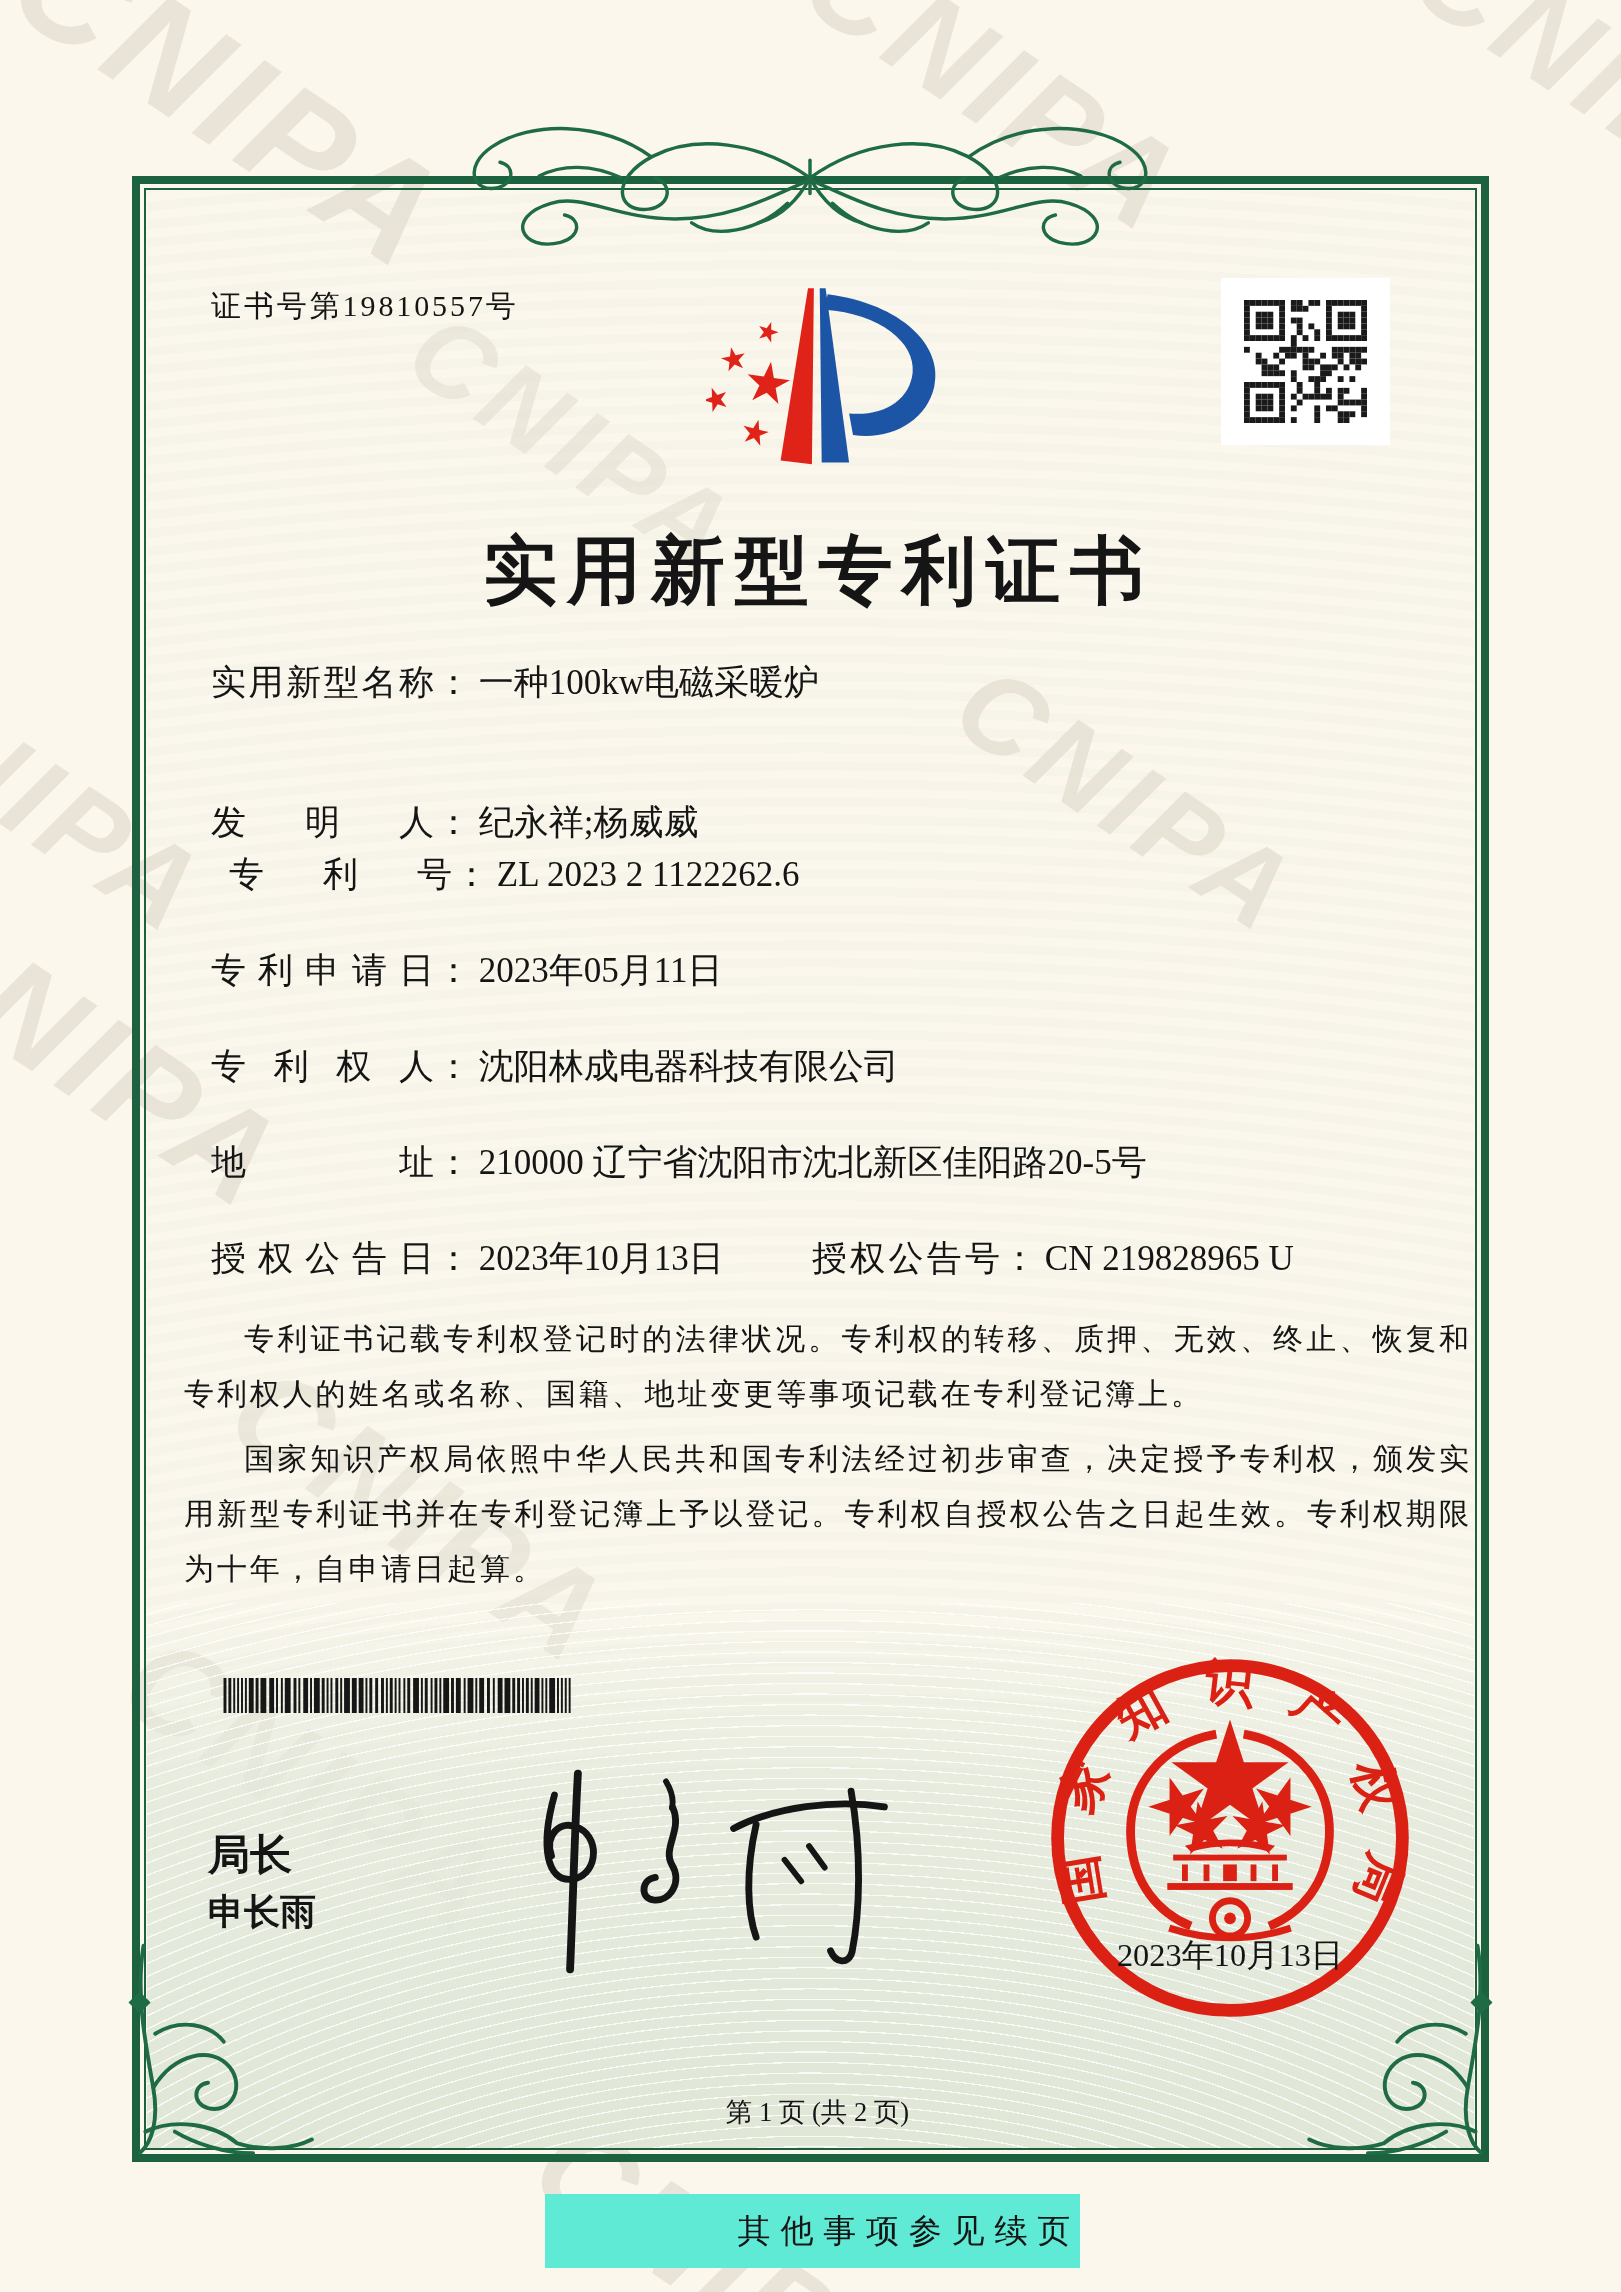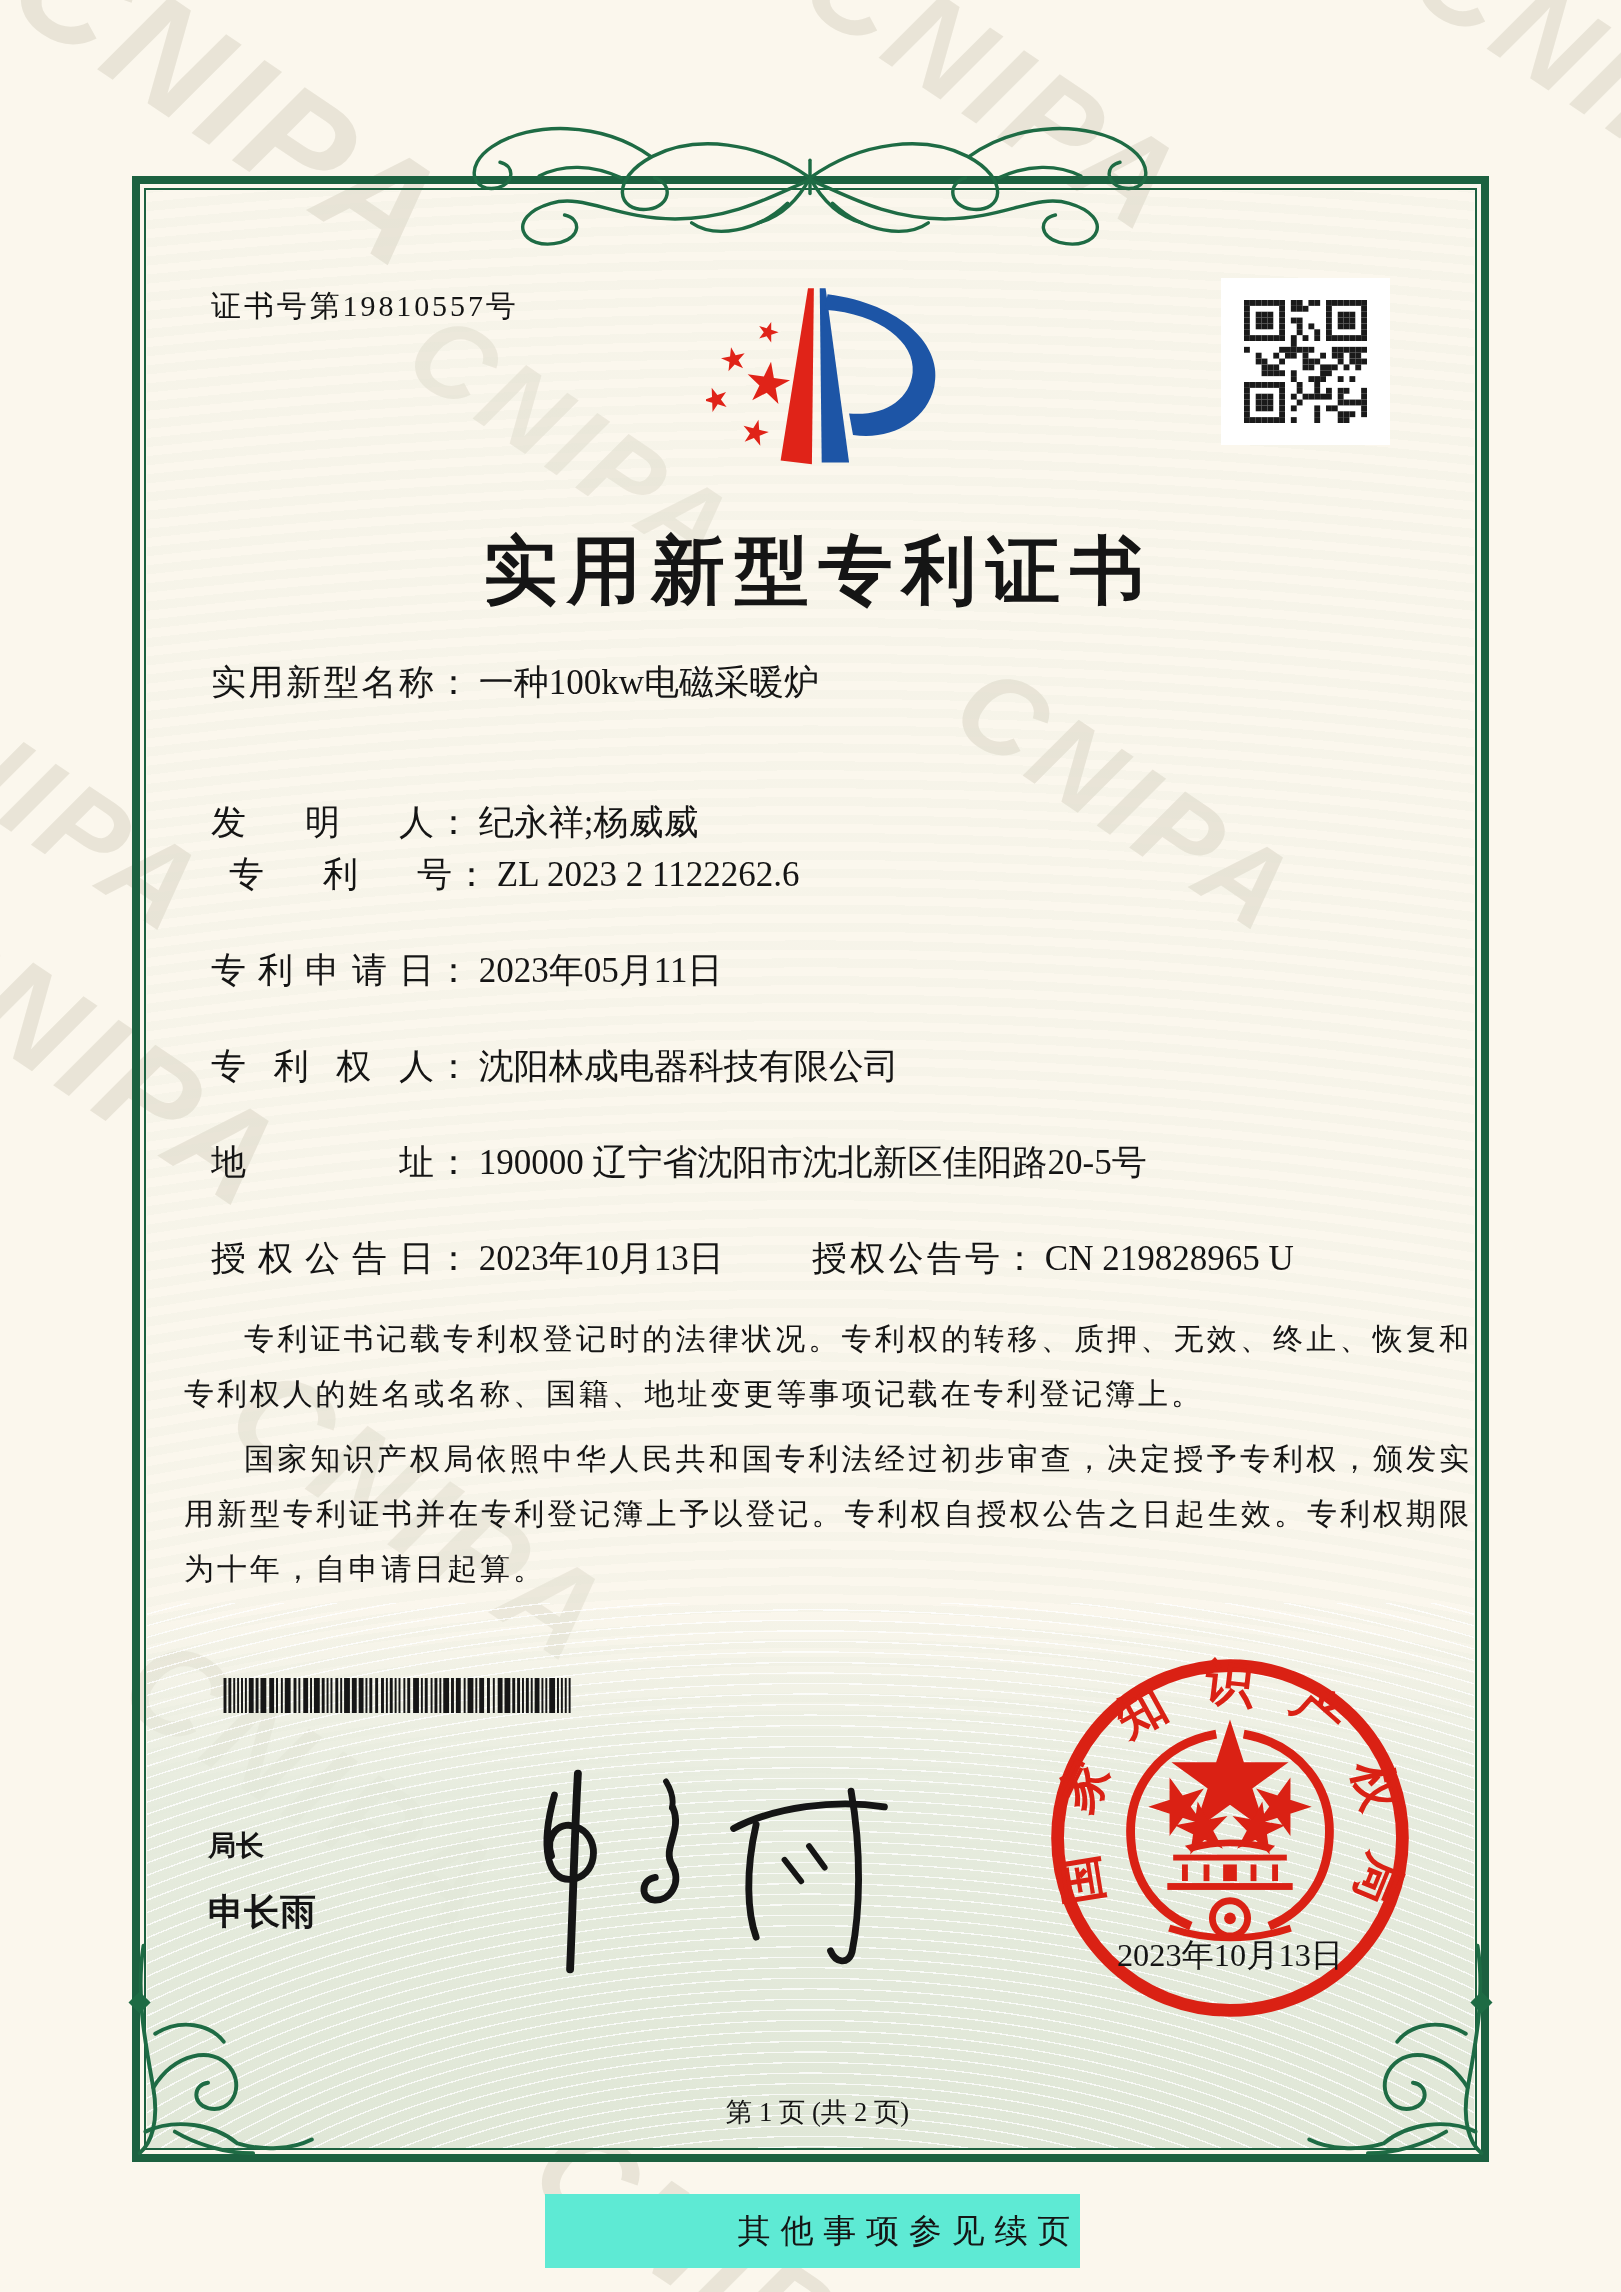--- a/index.html
+++ b/index.html
@@ -62,21 +62,21 @@
   
   .paras{position:absolute;left:184px;top:1311px;width:1288px;z-index:3;}
   .paras p{
     margin:0 0 9.8px 0;font-size:30px;line-height:55px;text-indent:2em;
     text-align:justify;letter-spacing:2.9px;
   }
   
   .barcode{position:absolute;left:222px;top:1678px;z-index:3;}
   
   .director-label{
-    position:absolute;left:208px;top:1827px;font-size:28px;font-weight:700;z-index:3;
+    position:absolute;left:208px;top:1827px;font-size:42px;font-weight:700;z-index:3;
     font-family:"Liberation Sans","DejaVu Sans",sans-serif;
   }
   .director-name{
     position:absolute;left:208px;top:1888px;font-size:36px;font-weight:700;z-index:3;
     font-family:"Liberation Sans","DejaVu Sans",sans-serif;
   }
   .signature{position:absolute;left:461px;top:1754px;z-index:3;}
   
   .seal{position:absolute;left:1037px;top:1645px;z-index:4;}
   .seal text{font-family:"Liberation Serif","DejaVu Serif",serif;}
@@ -389,21 +389,21 @@
   <div class="row" style="top:851px;margin-left:18px;">
     <span class="flabel">专利号</span><span class="colon">：</span><span class="fvalue">ZL 2023 2 1122262.6</span>
   </div>
   <div class="row" style="top:947px;">
     <span class="flabel">专利申请日</span><span class="colon">：</span><span class="fvalue">2023年05月11日</span>
   </div>
   <div class="row" style="top:1043px;">
     <span class="flabel">专利权人</span><span class="colon">：</span><span class="fvalue">沈阳林成电器科技有限公司</span>
   </div>
   <div class="row" style="top:1139px;">
-    <span class="flabel">地址</span><span class="colon">：</span><span class="fvalue">190000 辽宁省沈阳市沈北新区佳阳路20-5号</span>
+    <span class="flabel">地址</span><span class="colon">：</span><span class="fvalue">210000 辽宁省沈阳市沈北新区佳阳路20-5号</span>
   </div>
   <div class="row" style="top:1235px;">
     <span class="flabel">授权公告日</span><span class="colon">：</span><span class="fvalue">2023年10月13日</span>
     <span class="pair2">
       <span class="flabel2">授权公告号</span><span class="colon">：</span><span class="fvalue">CN 219828965 U</span>
     </span>
   </div>
 
   <div class="paras">
     <p>专利证书记载专利权登记时的法律状况。专利权的转移、质押、无效、终止、恢复和专利权人的姓名或名称、国籍、地址变更等事项记载在专利登记簿上。</p>

